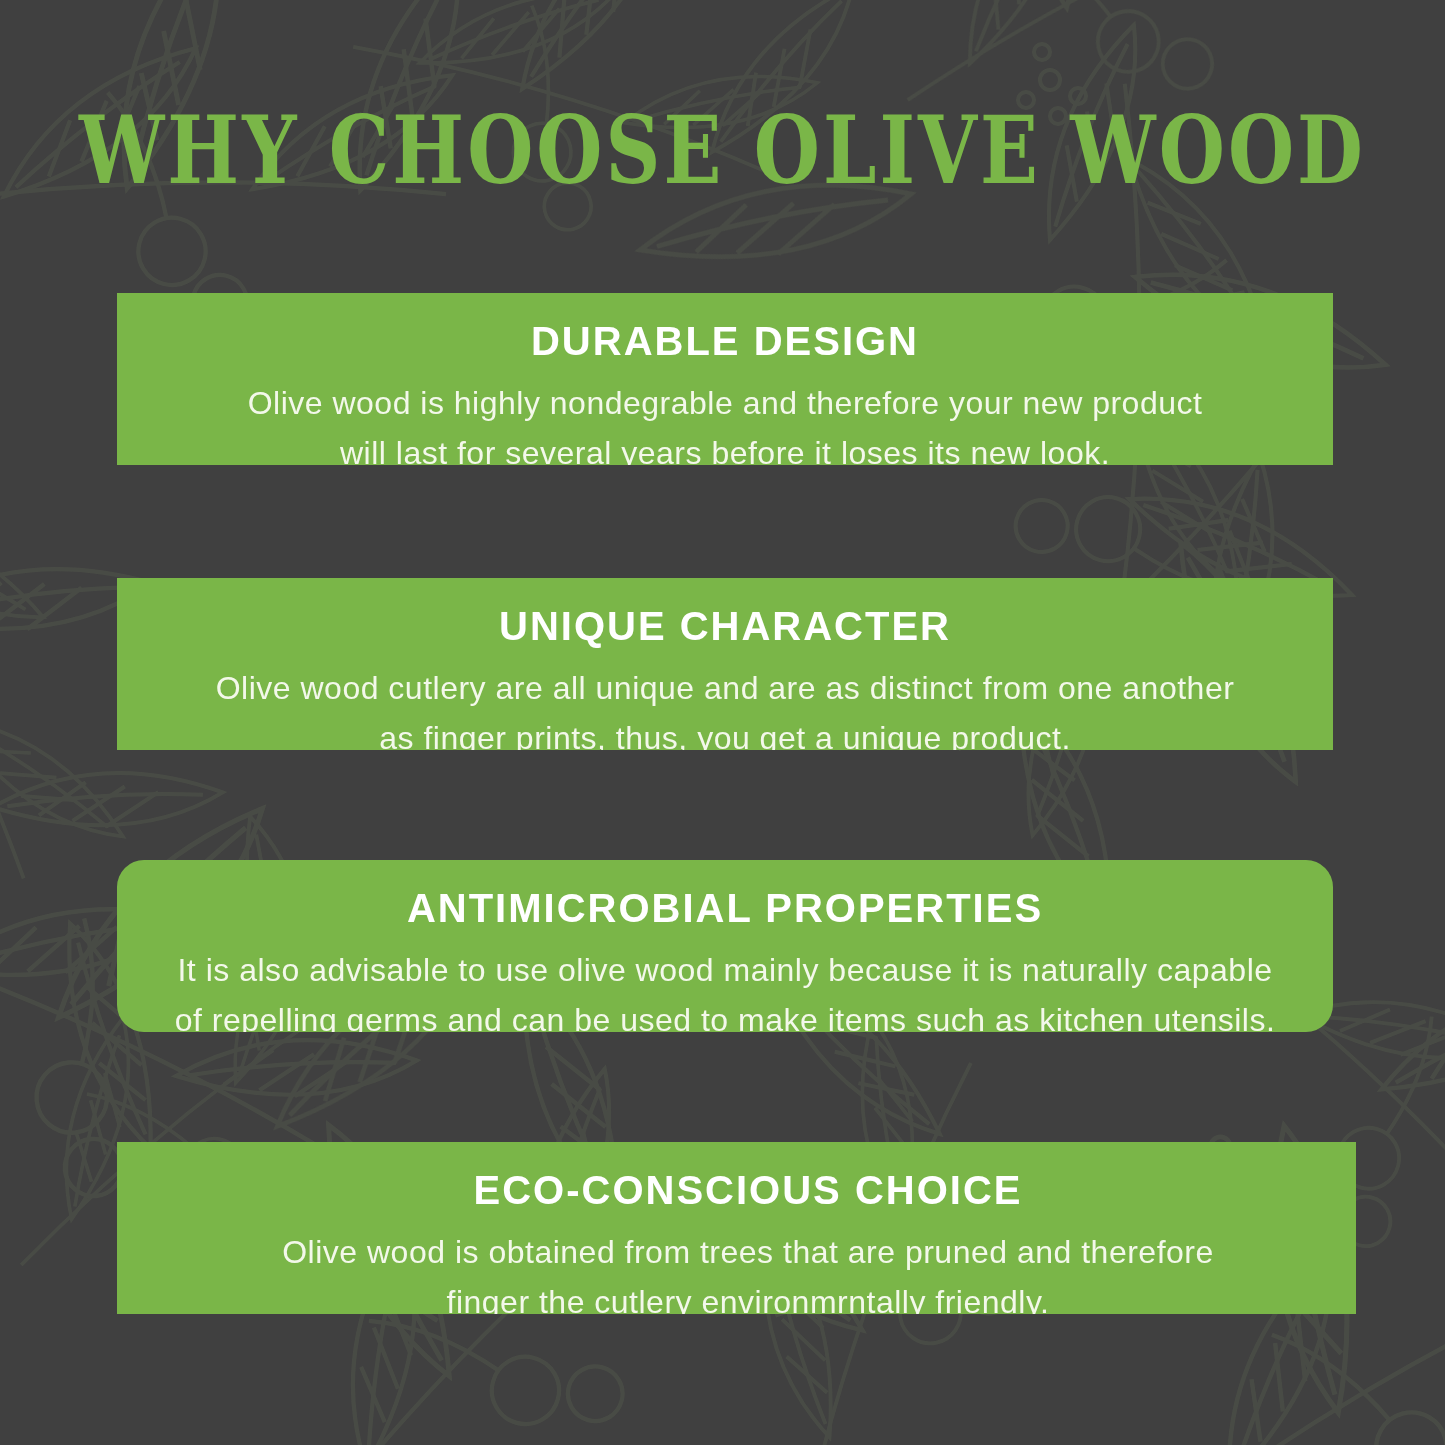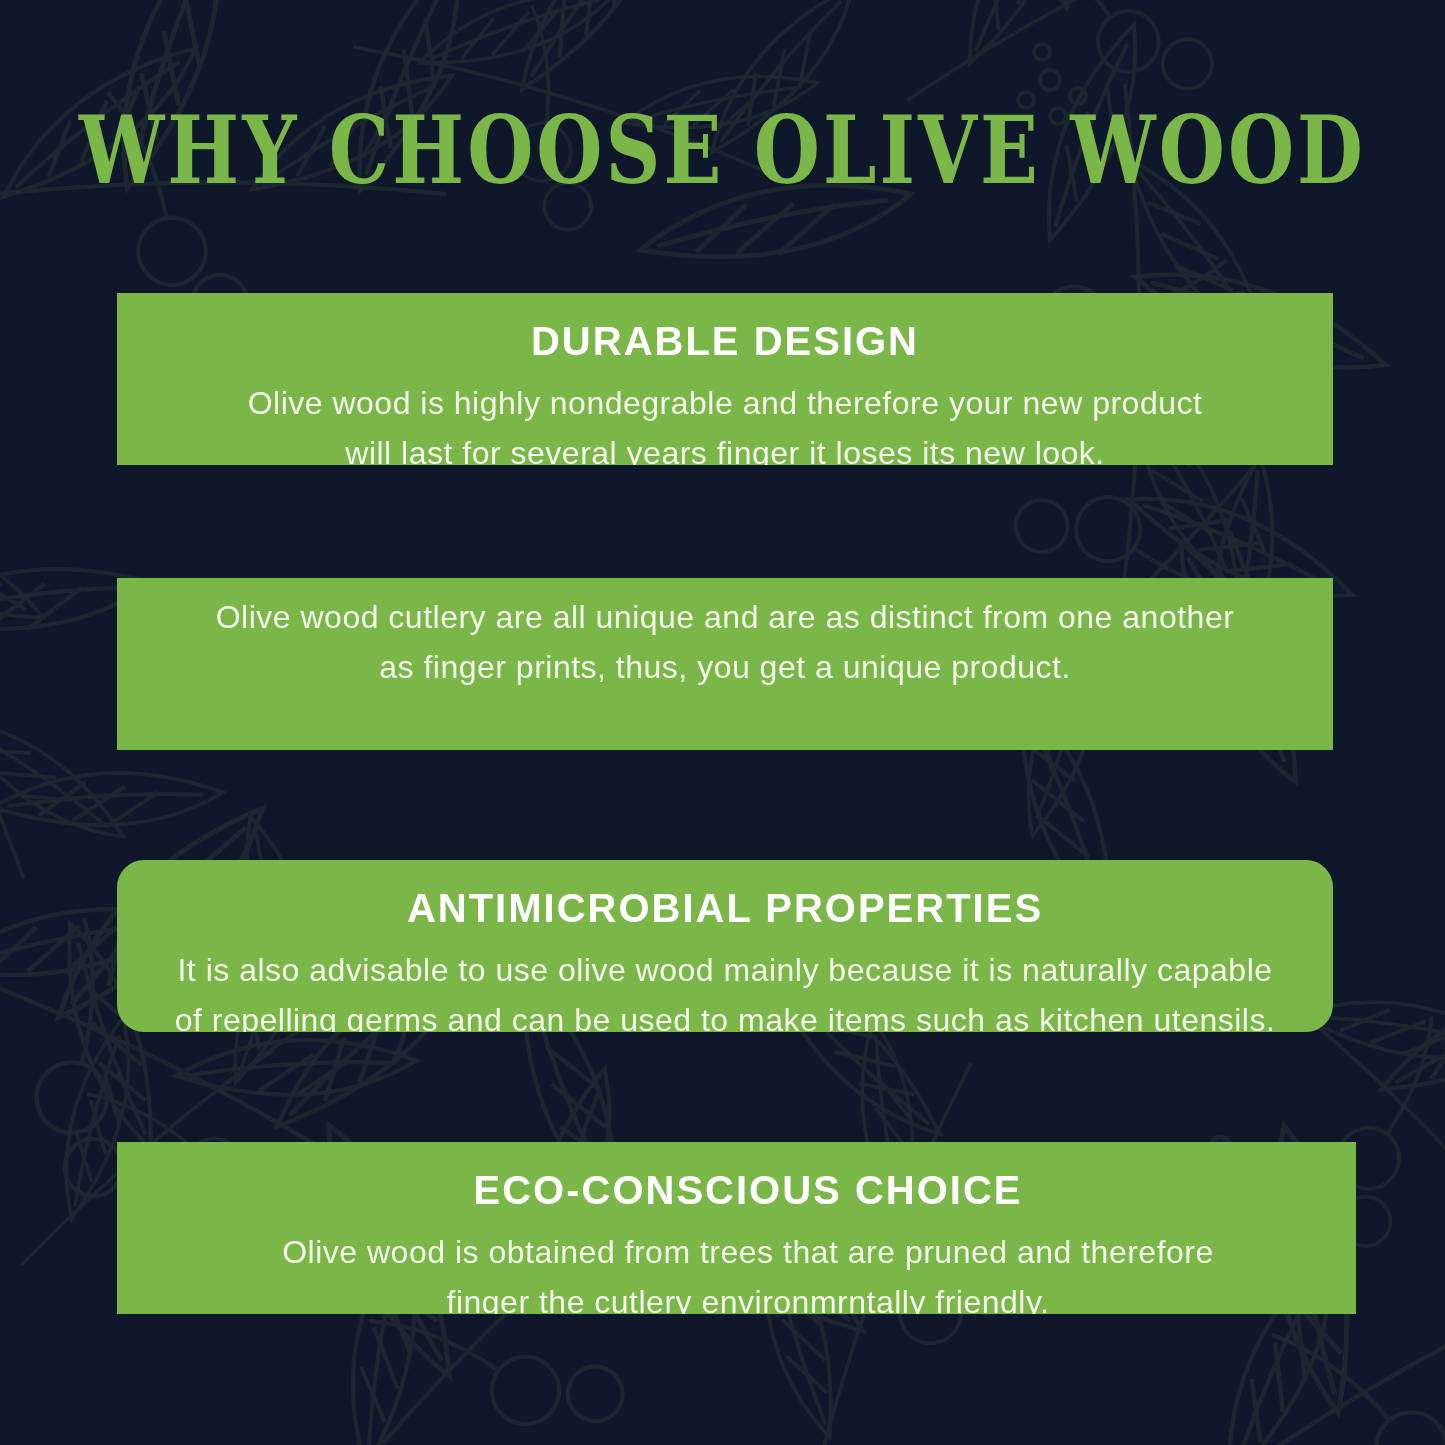--- a/index.html
+++ b/index.html
@@ -4,21 +4,21 @@
 <style>
   html, body {
     margin: 0;
     padding: 0;
     background: #ffffff;
   }
   .page {
     position: relative;
     width: 1445px;
     height: 1445px;
-    background: #0f172a;
+    background: #404040;
     overflow: hidden;
     font-family: "Liberation Sans", sans-serif;
   }
   .bg-pattern {
     position: absolute;
     left: 0;
     top: 0;
     width: 1445px;
     height: 1445px;
     pointer-events: none;
@@ -123,24 +123,25 @@
       <use href="#buds" transform="translate(1230,1180) scale(2.4)"></use>
       <use href="#buds" transform="translate(1050,80) scale(2.0)"></use>
     </g>
   </svg>
 
   <h1 class="page-title">WHY CHOOSE OLIVE WOOD</h1>
 
   <section class="card card-0">
     <h2>DURABLE DESIGN</h2>
     <p>Olive wood is highly nondegrable and therefore your new product
-will last for several years finger it loses its new look.</p>
+will last for several years before it loses its new look.</p>
   </section>
 
   <section class="card card-1">
+    <h2>UNIQUE CHARACTER</h2>
     <p>Olive wood cutlery are all unique and are as distinct from one another
 as finger prints, thus, you get a unique product.</p>
   </section>
 
   <section class="card card-2">
     <h2>ANTIMICROBIAL PROPERTIES</h2>
     <p>It is also advisable to use olive wood mainly because it is naturally capable
 of repelling germs and can be used to make items such as kitchen utensils.</p>
   </section>
 

